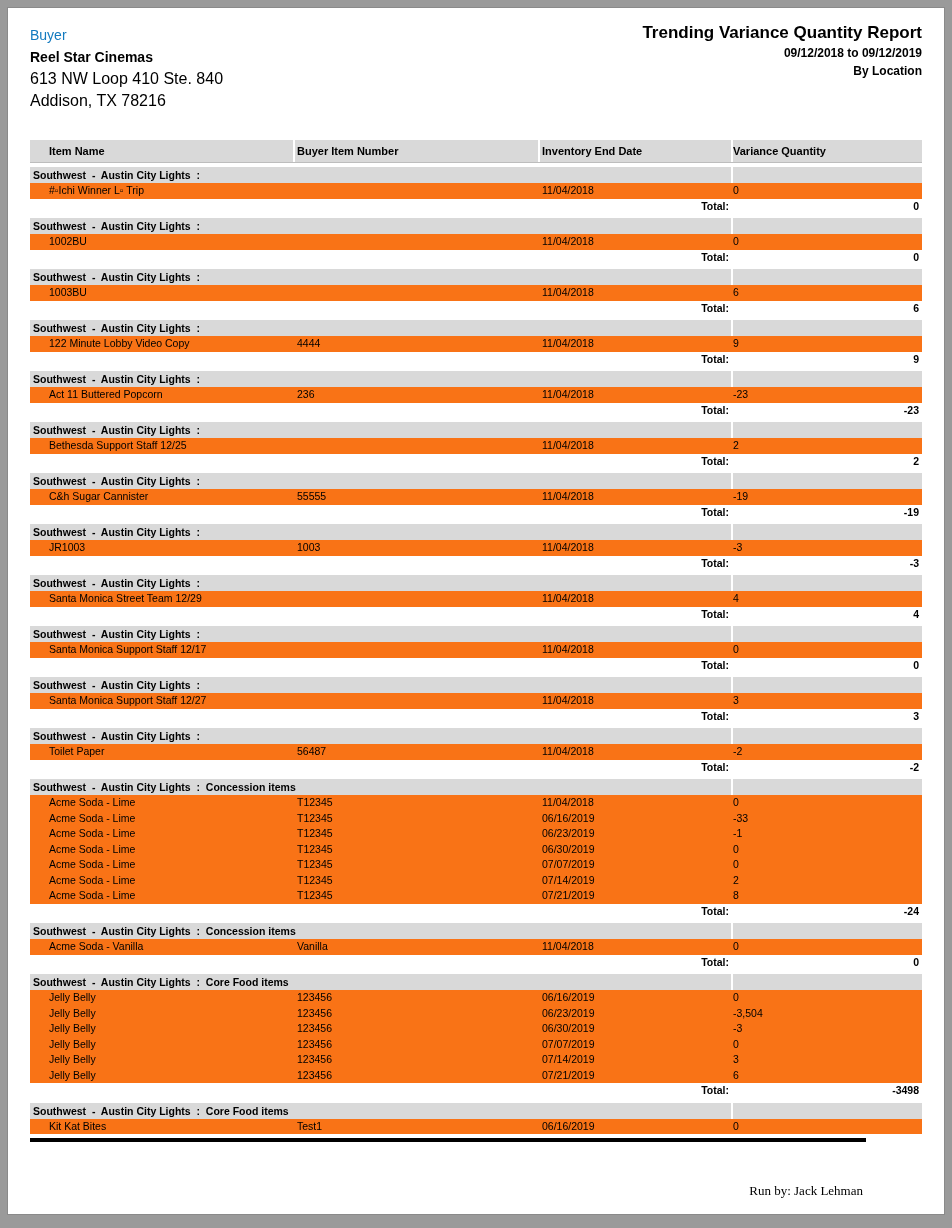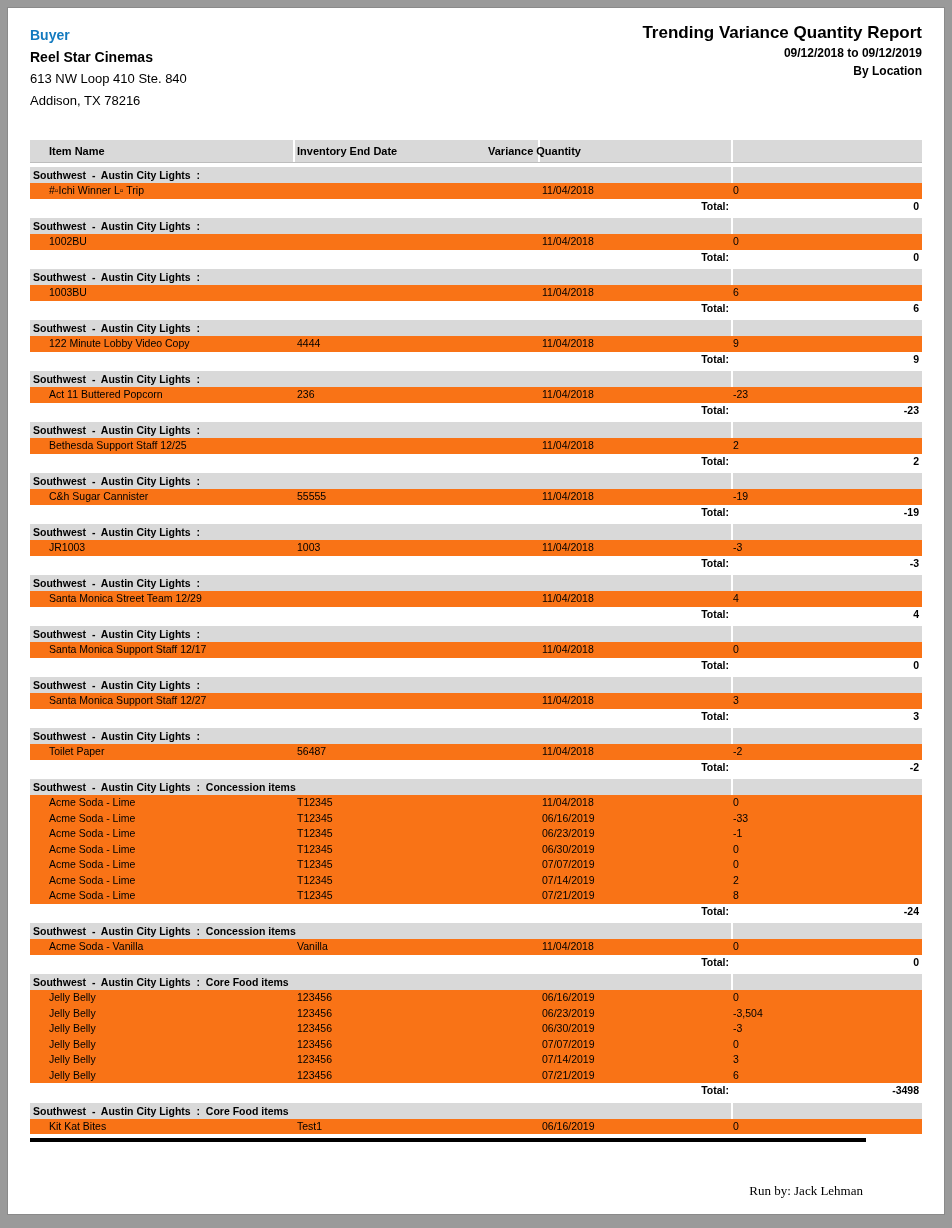--- a/index.html
+++ b/index.html
@@ -11,23 +11,23 @@
     margin: 8px 8px 14px 8px;
     height: 1206px;
     background: #ffffff;
     outline: 1px solid #8a8a8a;
     padding: 16px 22px 0 22px;
     overflow: hidden;
   }
 
   
   .buyer-block { line-height: 22px; }
-  .buyer-label { color: #127abf; font-weight: bold; font-size: 14px; }
+  .buyer-label { color: #127abf; font-weight: normal; font-size: 14px; }
   .buyer-name  { color: #000; font-weight: bold; font-size: 14px; }
-  .addr        { color: #000; font-size: 13px; }
+  .addr        { color: #000; font-size: 16px; }
 
   
   .title-block { position: absolute; top: 14px; right: 22px; text-align: right; }
   .report-title { font-size: 17px; font-weight: bold; line-height: 22px; }
   .report-sub   { font-size: 12px; font-weight: bold; line-height: 18px; }
 
   
   .report-table { margin-top: 28px; width: 892px; }
 
   .thead {
@@ -108,20 +108,21 @@
 
   <div class="title-block">
     <div class="report-title">Trending Variance Quantity Report</div>
     <div class="report-sub">09/12/2018 to 09/12/2019</div>
     <div class="report-sub">By Location</div>
   </div>
 
   <div class="report-table">
     <div class="thead">
       <div class="c1">Item Name</div>
+      <div class="c2">Buyer Item Number</div>
       <div class="c3">Inventory End Date</div>
       <div class="c4">Variance Quantity</div>
     </div>
     <div class="tbody">
         <div class="tsection">
           <div class="band">Southwest  -  Austin City Lights  :</div>
           <div class="trow">
             <div class="c1">#▫Ichi Winner L▫ Trip</div>
             <div class="c2"></div>
             <div class="c3">11/04/2018</div>

